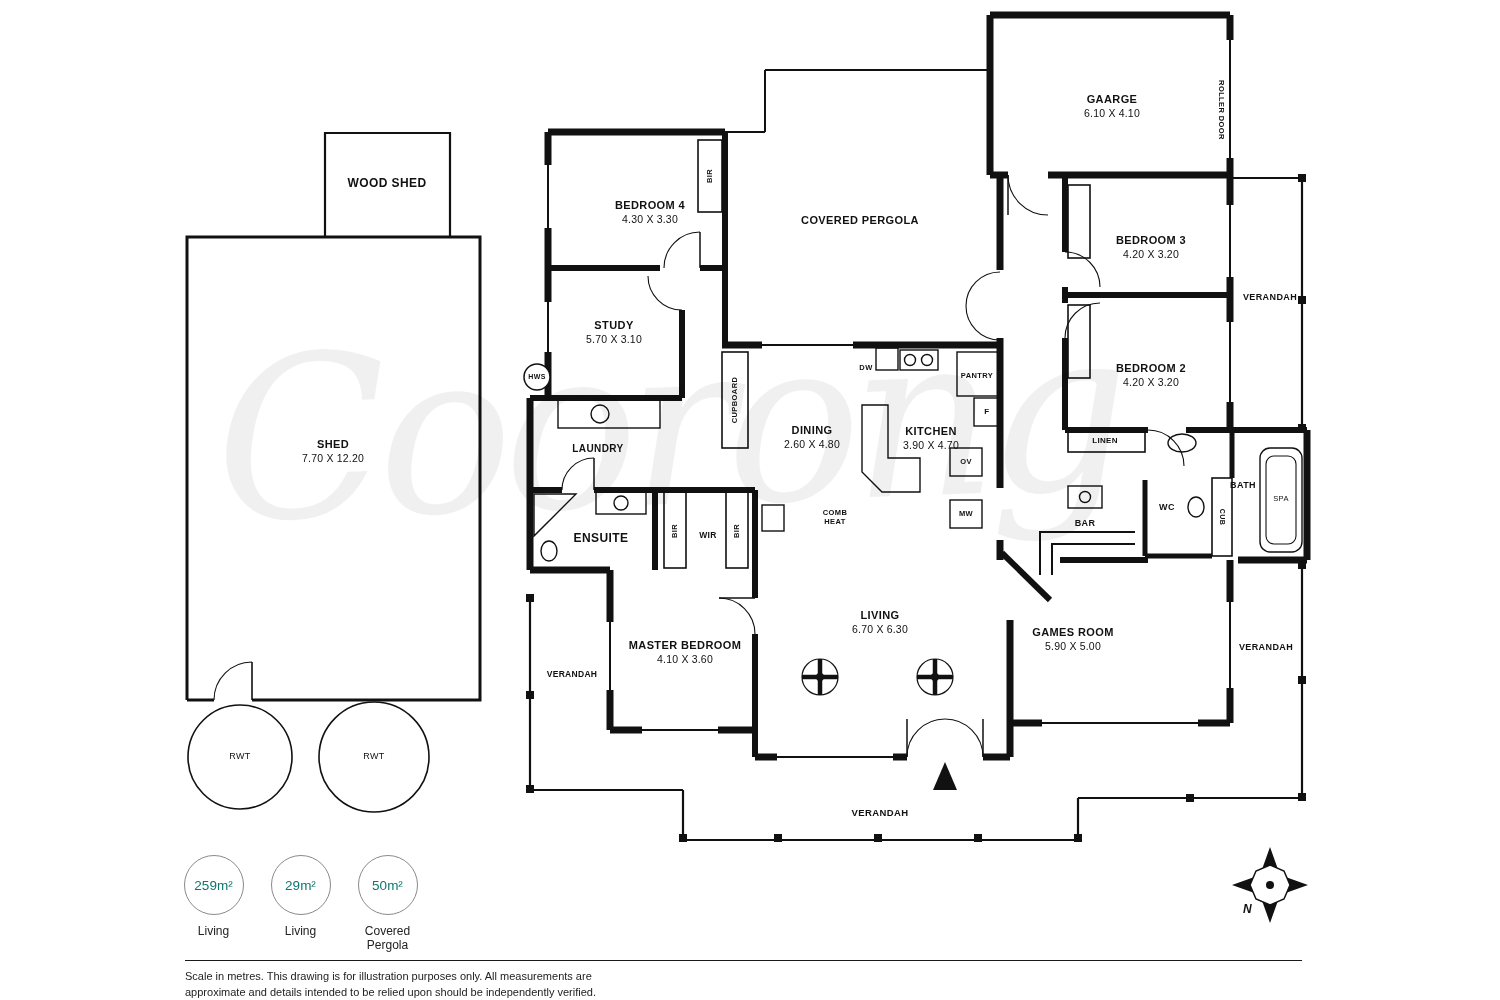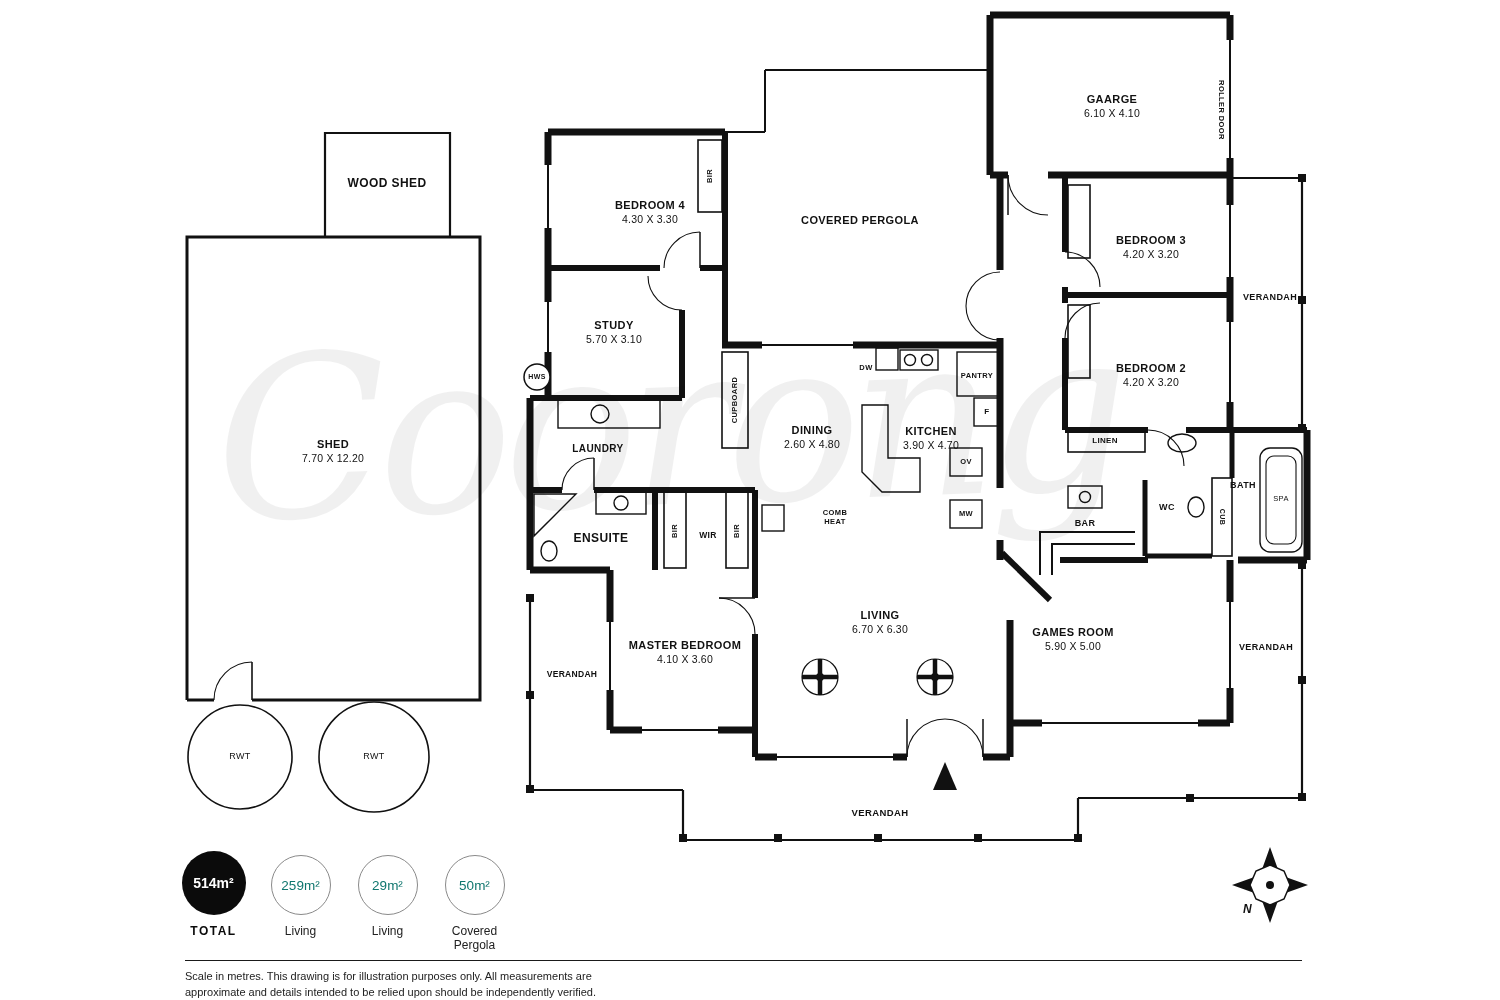--- a/index.html
+++ b/index.html
@@ -329,26 +329,20 @@
   <div class="lbl s7" style="left:866px;top:368px">DW</div>
   <div class="lbl s7" style="left:977px;top:376px">PANTRY</div>
   <div class="lbl" style="left:987px;top:412px;font-size:8px">F</div>
   <div class="lbl s7" style="left:966px;top:462px">OV</div>
   <div class="lbl s7" style="left:966px;top:514px">MW</div>
   <div class="lbl s7 wrap" style="left:803px;top:518px">COMB HEAT</div>
   <div class="lbl s7 vert90" style="left:1221px;top:110px">ROLLER DOOR</div>
   <div class="lbl vert90" style="left:1222px;top:517px;font-size:7px">CUB</div>
 
   <div class="legend">
-    <div class="leg total">
-      <div class="circ">
-        <span>514m²</span>
-      </div>
-      <div class="cap">TOTAL</div>
-    </div>
     <div class="leg">
       <div class="circ">
           <span>259m²</span>
         </div>
       <div class="cap">Living</div>
     </div>
     <div class="leg">
       <div class="circ">
           <span>29m²</span>
         </div>

